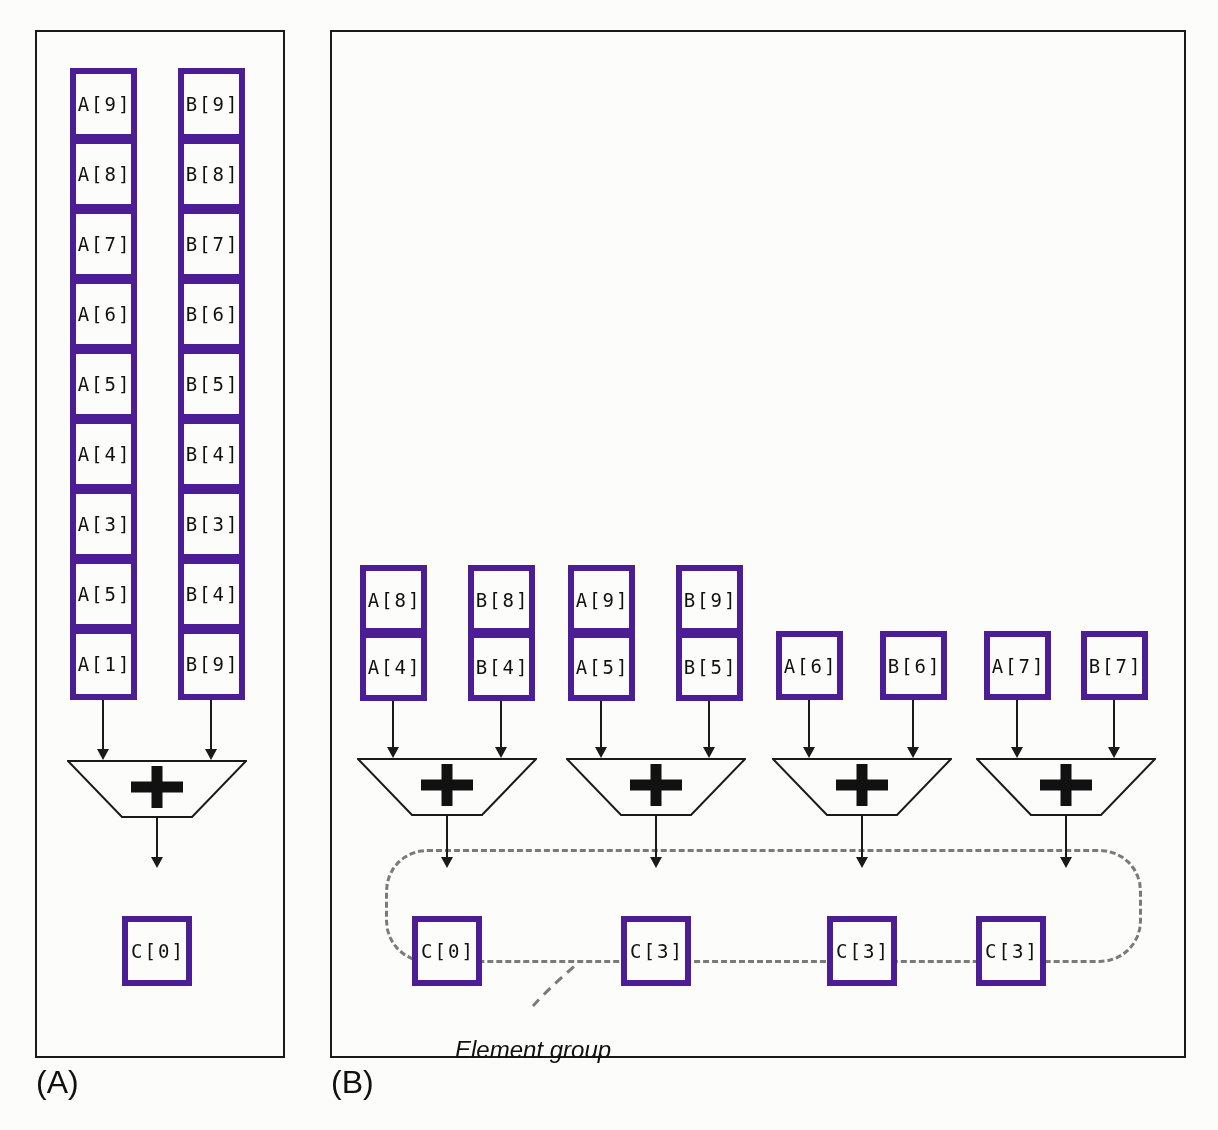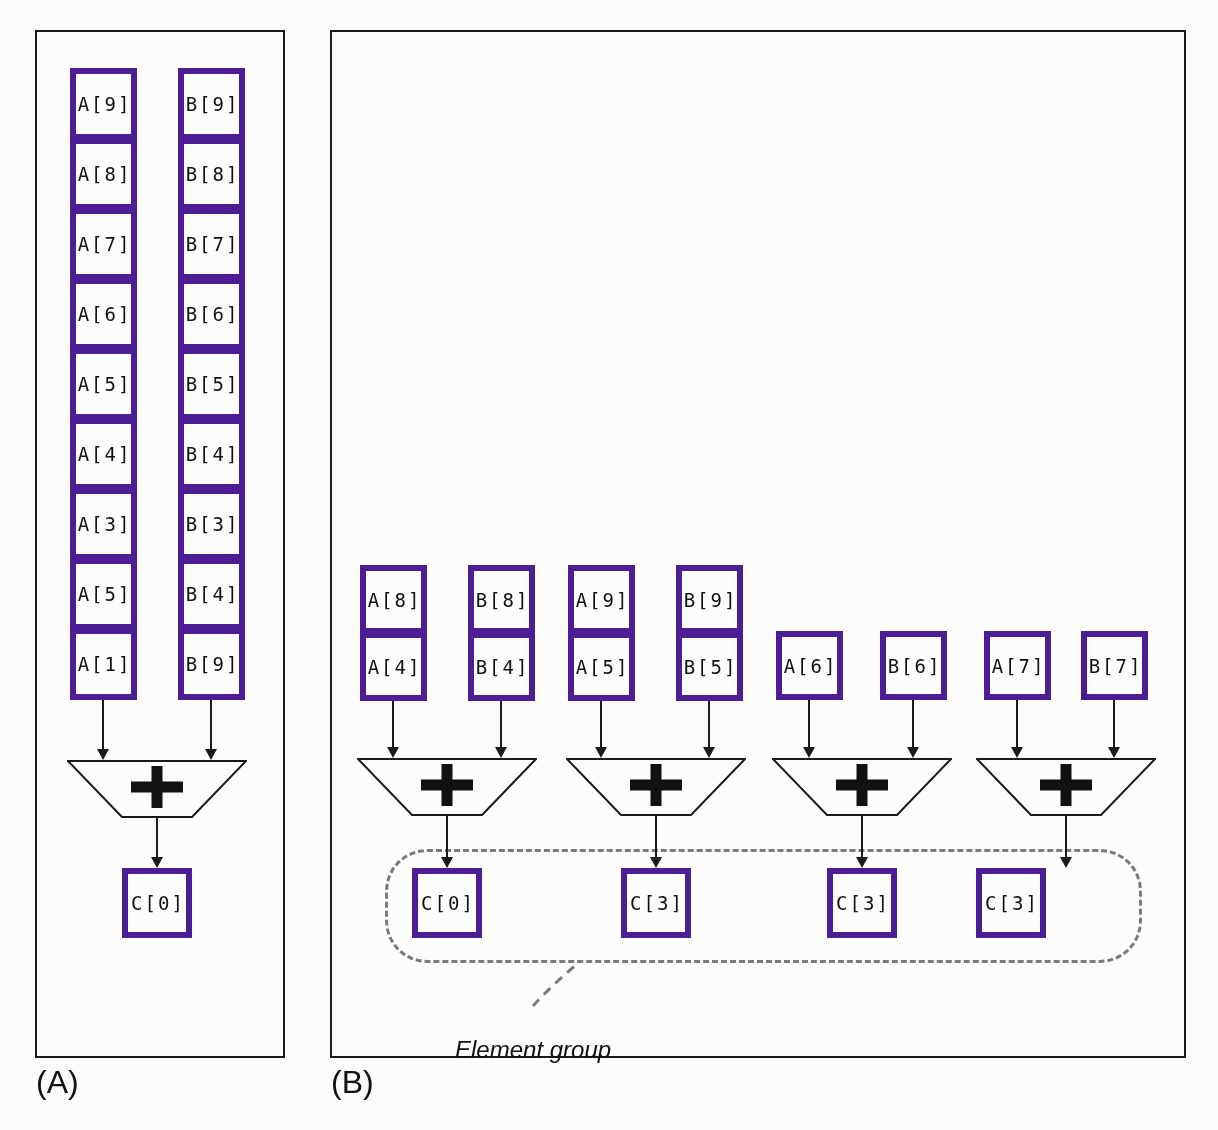--- a/index.html
+++ b/index.html
@@ -13,21 +13,21 @@
   .stack { position: absolute; display: flex; flex-direction: column; }
   .cell {
     width: 67px; height: 72px; border: 6px solid #4c1d95; background: #fcfcfa;
     display: flex; align-items: center; justify-content: center;
     font-family: "DejaVu Sans Mono", monospace; font-size: 19px; letter-spacing: 2px;
     color: #111; text-indent: 2px;
   }
   .stack .cell + .cell { margin-top: -2px; }
   .h69 { height: 69px; }
   .abs { position: absolute; }
-  .result { width: 70px; height: 70px; }
+  .result { width: 70px; height: 70px; margin-top: 48px; }
   .arrow { position: absolute; width: 2px; background: #1a1a1a; }
   .arrow::after {
     content: ""; position: absolute; left: 50%; bottom: -11px; transform: translateX(-50%);
     width: 0; height: 0; border-left: 6px solid transparent; border-right: 6px solid transparent;
     border-top: 11px solid #1a1a1a;
   }
   .adder { position: absolute; width: 180px; height: 58px; }
   .adder svg { position: absolute; inset: 0; width: 100%; height: 100%; }
   .plus { position: absolute; left: 50%; top: 47%; transform: translate(-50%, -50%); width: 52px; height: 42px; }
   .plus::before {

